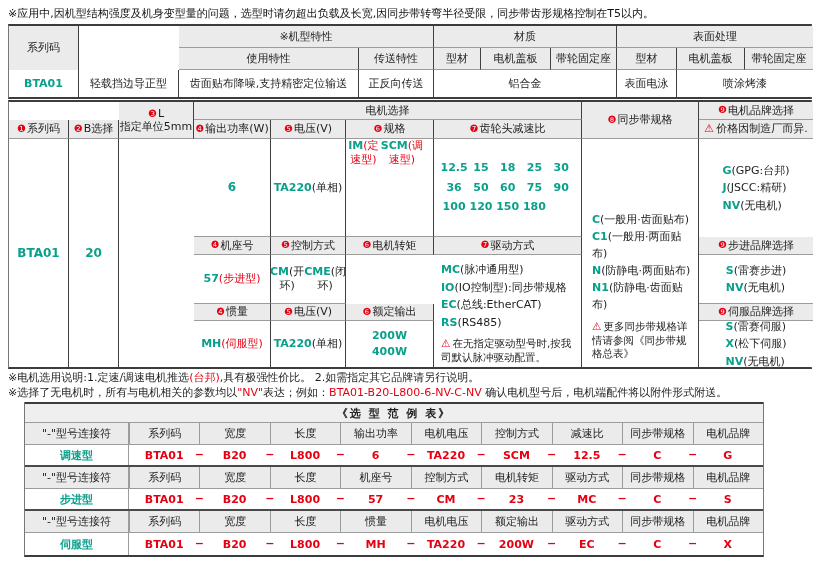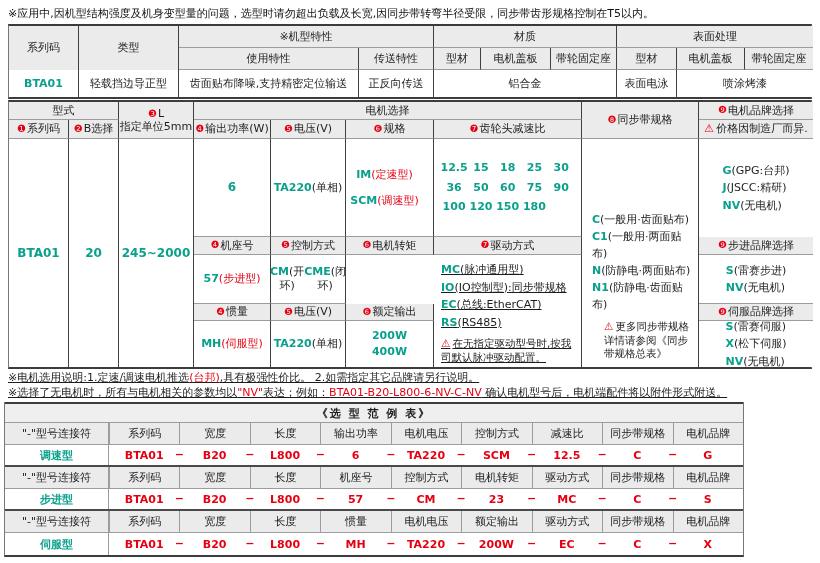--- a/index.html
+++ b/index.html
@@ -31,36 +31,36 @@
         grid-template-columns:60px 50px 75px 77px 75px 88px 148px 117px 114px;
         grid-template-rows:18px 19px 98px 18px 49px 17px 46px;
         border-top:2px solid #3c3c3c; border-bottom:2px solid #3c3c3c;
         border-left:1px solid #777; border-right:1px solid #777; }
   .t2 .hd { font-size:11px; }
   .small { font-size:10px; }
   .list { display:flex; flex-direction:column; }
   .left-block { width:max-content; text-align:left; }
   .gear-grid { display:grid; grid-template-columns:repeat(5,1fr); width:134px; row-gap:6px; font-weight:bold; color:#0aa08c; }
   .gear-grid span { text-align:center; }
-  .drive-cell { flex-direction:column; align-items:flex-start; justify-content:flex-start; padding:6px 4px 5px 7px; text-align:left;text-decoration:underline; }
+  .drive-cell { flex-direction:column; align-items:flex-start; justify-content:flex-start; padding:6px 4px 5px 7px; text-align:left; }
   .drive-cell .opt { line-height:1.6; }
   .drive-note { margin-top:6px; line-height:1.3; font-size:10.5px; text-align:left; }
   .belt-cell { flex-direction:column; align-items:flex-start; justify-content:flex-end; padding:4px 4px 6px 10px; text-align:left; }
   .belt-cell .opt { line-height:1.55; }
-  .belt-note { margin-top:7px; line-height:1.3; font-size:10.5px;margin-left:12px; }
-  .spec-cell { flex-direction:column; align-items:center; padding-right:10px; row-gap:12px; }
+  .belt-note { margin-top:7px; line-height:1.3; font-size:10.5px; }
+  .spec-cell { flex-direction:row; align-items:flex-start; padding-right:10px; row-gap:12px; }
   .ctrl-cell { flex-direction:row; row-gap:8px; }
   .brand-list { flex-direction:column; }
   .brand-list .opt { line-height:1.55; }
 
   
-  .notes { position:absolute; left:8px; top:370px; width:806px; line-height:15px; font-size:11px; white-space:nowrap;text-decoration:underline; }
+  .notes { position:absolute; left:8px; top:370px; width:806px; line-height:15px; font-size:11px; white-space:nowrap; }
 
   
-  .t3 { position:absolute; left:4px; top:402px; width:740px; border-left:1px solid #777; border-right:1px solid #777; border-bottom:2px solid #3c3c3c; }
+  .t3 { position:absolute; left:24px; top:402px; width:740px; border-left:1px solid #777; border-right:1px solid #777; border-bottom:2px solid #3c3c3c; }
   .t3-title { height:21px; background:#efefef; border-top:2px solid #3c3c3c; border-bottom:1px solid #9c9c9c; display:flex; align-items:center; justify-content:center; font-weight:bold; letter-spacing:2px; }
   .t3 .row { display:flex; height:22px; }
   .t3 .row.hrow { background:#ebebeb; }
   .t3 .row .a { width:104px; flex:none; border-right:1px solid #9c9c9c; display:flex; align-items:center; justify-content:center; }
   .t3 .row .cell { flex:1; display:flex; align-items:center; justify-content:center; position:relative; }
   .t3 .hrow .cell { border-left:1px solid #9c9c9c; }
   .t3 .hrow .cell:first-of-type { border-left:none; }
   .t3 .row.sep { border-bottom:1px solid #9c9c9c; }
   .t3 .row.sep-heavy { border-bottom:2px solid #4a4a4a; }
   .t3 .type { color:#0aa08c; font-weight:bold; }
@@ -70,21 +70,20 @@
 </style>
 </head>
 <body>
 
 <div class="page">
 
   <div class="top-note">※应用中,因机型结构强度及机身变型量的问题，选型时请勿超出负载及长宽,因同步带转弯半径受限，同步带齿形规格控制在T5以内。</div>
 
   <div class="t1">
     <div class="c hd br" style="grid-area:1/1/3/2">系列码</div>
-    <div class="c hd br" style="grid-area:1/2/3/3">类型</div>
     <div class="c hd br bb" style="grid-area:1/3/2/5">※机型特性</div>
     <div class="c hd br bb" style="grid-area:1/5/2/8">材质</div>
     <div class="c hd bb" style="grid-area:1/8/2/11">表面处理</div>
     <div class="c hd br bb" style="grid-area:2/3/3/4">使用特性</div>
     <div class="c hd br bb" style="grid-area:2/4/3/5">传送特性</div>
     <div class="c hd br bb" style="grid-area:2/5/3/6">型材</div>
     <div class="c hd br bb" style="grid-area:2/6/3/7">电机盖板</div>
     <div class="c hd br bb" style="grid-area:2/7/3/8">带轮固定座</div>
     <div class="c hd br bb" style="grid-area:2/8/3/9">型材</div>
     <div class="c hd br bb" style="grid-area:2/9/3/10">电机盖板</div>
@@ -93,21 +92,20 @@
     <div class="c br" style="grid-area:3/2/4/3">轻载挡边导正型</div>
     <div class="c br" style="grid-area:3/3/4/4">齿面贴布降噪,支持精密定位输送</div>
     <div class="c br" style="grid-area:3/4/4/5">正反向传送</div>
     <div class="c br" style="grid-area:3/5/4/8">铝合金</div>
     <div class="c br" style="grid-area:3/8/4/9">表面电泳</div>
     <div class="c" style="grid-area:3/9/4/11">喷涂烤漆</div>
   </div>
 
   <div class="t2">
 
-    <div class="c hd br bb" style="grid-area:1/1/2/3">型式</div>
     <div class="c hd br bb" style="grid-area:1/3/3/4;flex-direction:column;line-height:1.2">
       <span><span class="num">❸</span><span>L</span></span>
       <span>指定单位5mm</span>
     </div>
     <div class="c hd br bb" style="grid-area:1/4/2/8">电机选择</div>
     <div class="c hd br bb" style="grid-area:1/8/3/9">
       <span class="num">❽</span>
         <span>同步带规格</span>
     </div>
     <div class="c hd bb" style="grid-area:1/9/2/10">
@@ -139,21 +137,20 @@
       <span class="num">❼</span>
         <span>齿轮头减速比</span>
     </div>
     <div class="c hd bb small" style="grid-area:2/9/3/10">
       <span class="warn">⚠</span>
         <span>价格因制造厂而异.</span>
     </div>
 
     <div class="c br g" style="grid-area:3/1/8/2;font-size:12px">BTA01</div>
     <div class="c br g" style="grid-area:3/2/8/3;font-size:12px">20</div>
-    <div class="c br g" style="grid-area:3/3/8/4;font-size:12px">245~2000</div>
 
     <div class="c br bb g" style="grid-area:3/4/4/5;font-size:12px">6</div>
     <div class="c br bb" style="grid-area:3/5/4/6">
       <span class="g">TA220</span>
         <span>(单相)</span>
     </div>
     <div class="c br bb spec-cell" style="grid-area:3/6/4/7">
       <span><span class="g">IM</span><span class="rd">(定速型)</span></span>
       <span><span class="g">SCM</span><span class="rd">(调速型)</span></span>
     </div>

